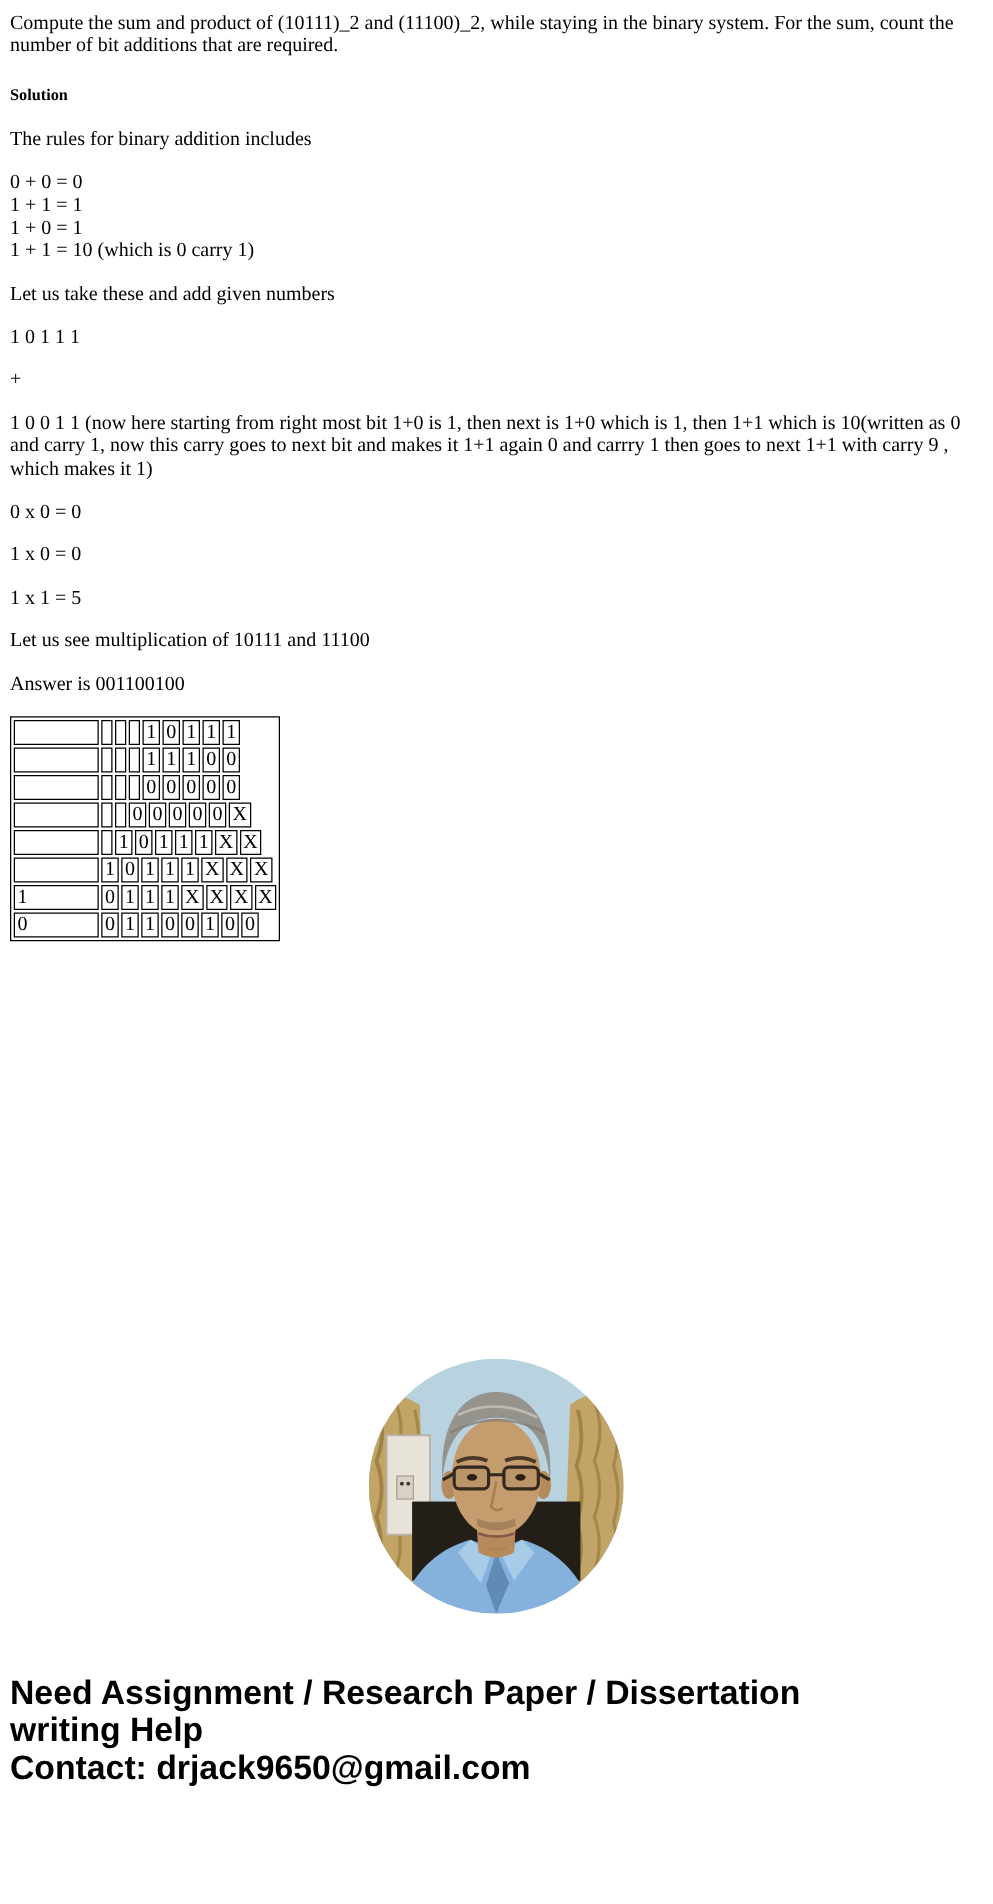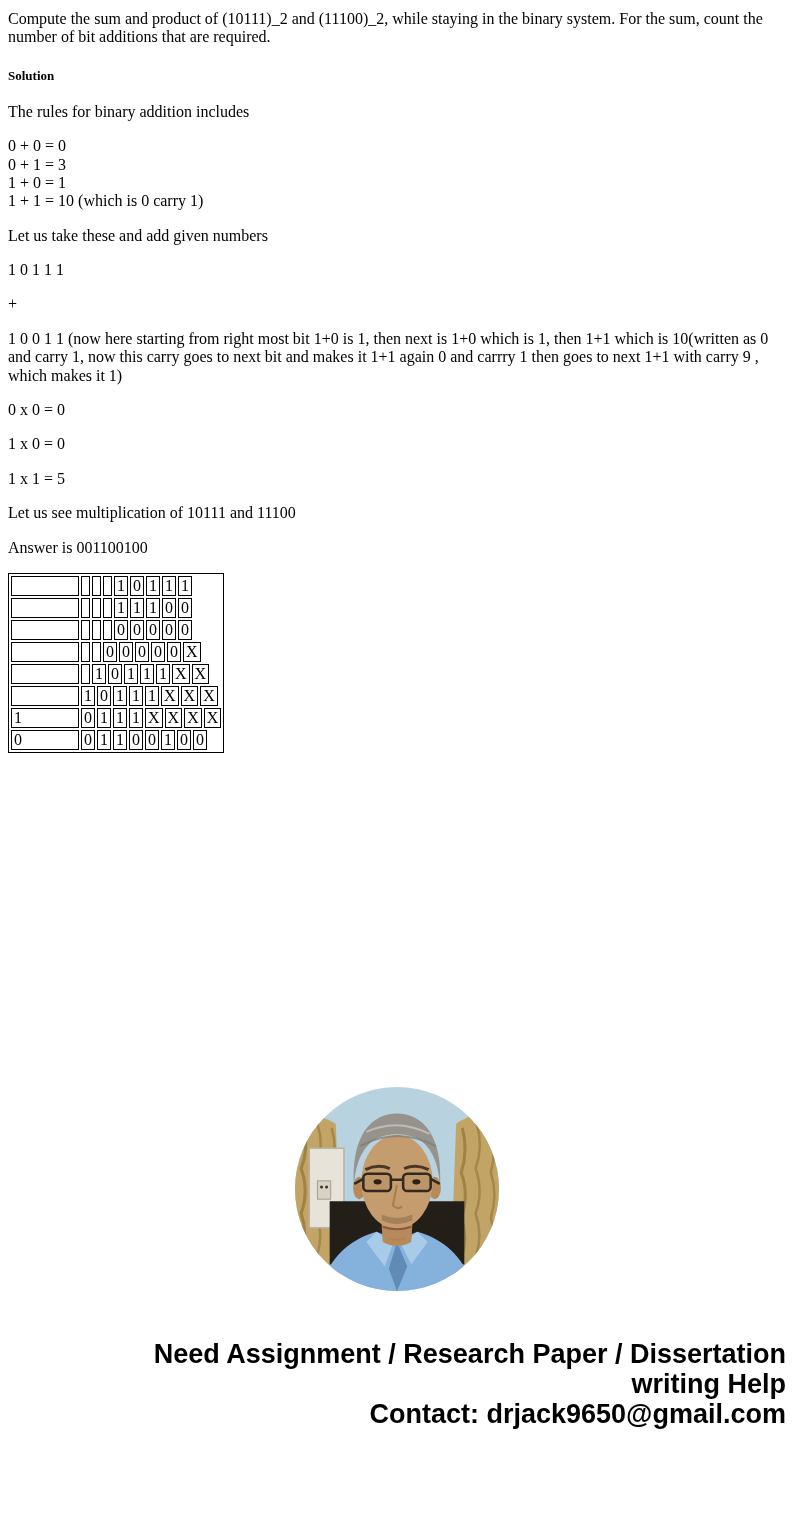--- a/index.html
+++ b/index.html
@@ -51,42 +51,42 @@
   .avatar-circle {
     display: inline-block;
     width: 204px;
     height: 204px;
     border-radius: 50%;
     overflow: hidden;
     vertical-align: top;
   }
   .footer {
     margin-top: 48px;
-    text-align: right;
+    text-align: left;
     font-family: "Liberation Sans", "DejaVu Sans", sans-serif;
     font-weight: 700;
     font-size: 27px;
     line-height: 30px;
     color: #000000;
   }
 </style>
 </head>
 <body>
 
 <div class="page">
 
   <p class="first-par">Compute the sum and product of (10111)_2 and (11100)_2, while staying in the binary system. For the sum, count the number of bit additions that are required.</p>
 
   <h3 class="solution">Solution</h3>
 
   <p>The rules for binary addition includes</p>
 
   <p>
     <span class="ruleline" style="display:block">0 + 0 = 0</span>
-    <span class="ruleline" style="display:block">0 + 1 = 3</span>
+    <span class="ruleline" style="display:block">1 + 1 = 1</span>
     <span class="ruleline" style="display:block">1 + 0 = 1</span>
     <span class="ruleline" style="display:block">1 + 1 = 10 (which is 0 carry 1)</span>
   </p>
 
   <p>Let us take these and add given numbers</p>
 
   <p>1 0 1 1 1</p>
 
 
   <p>+</p>

